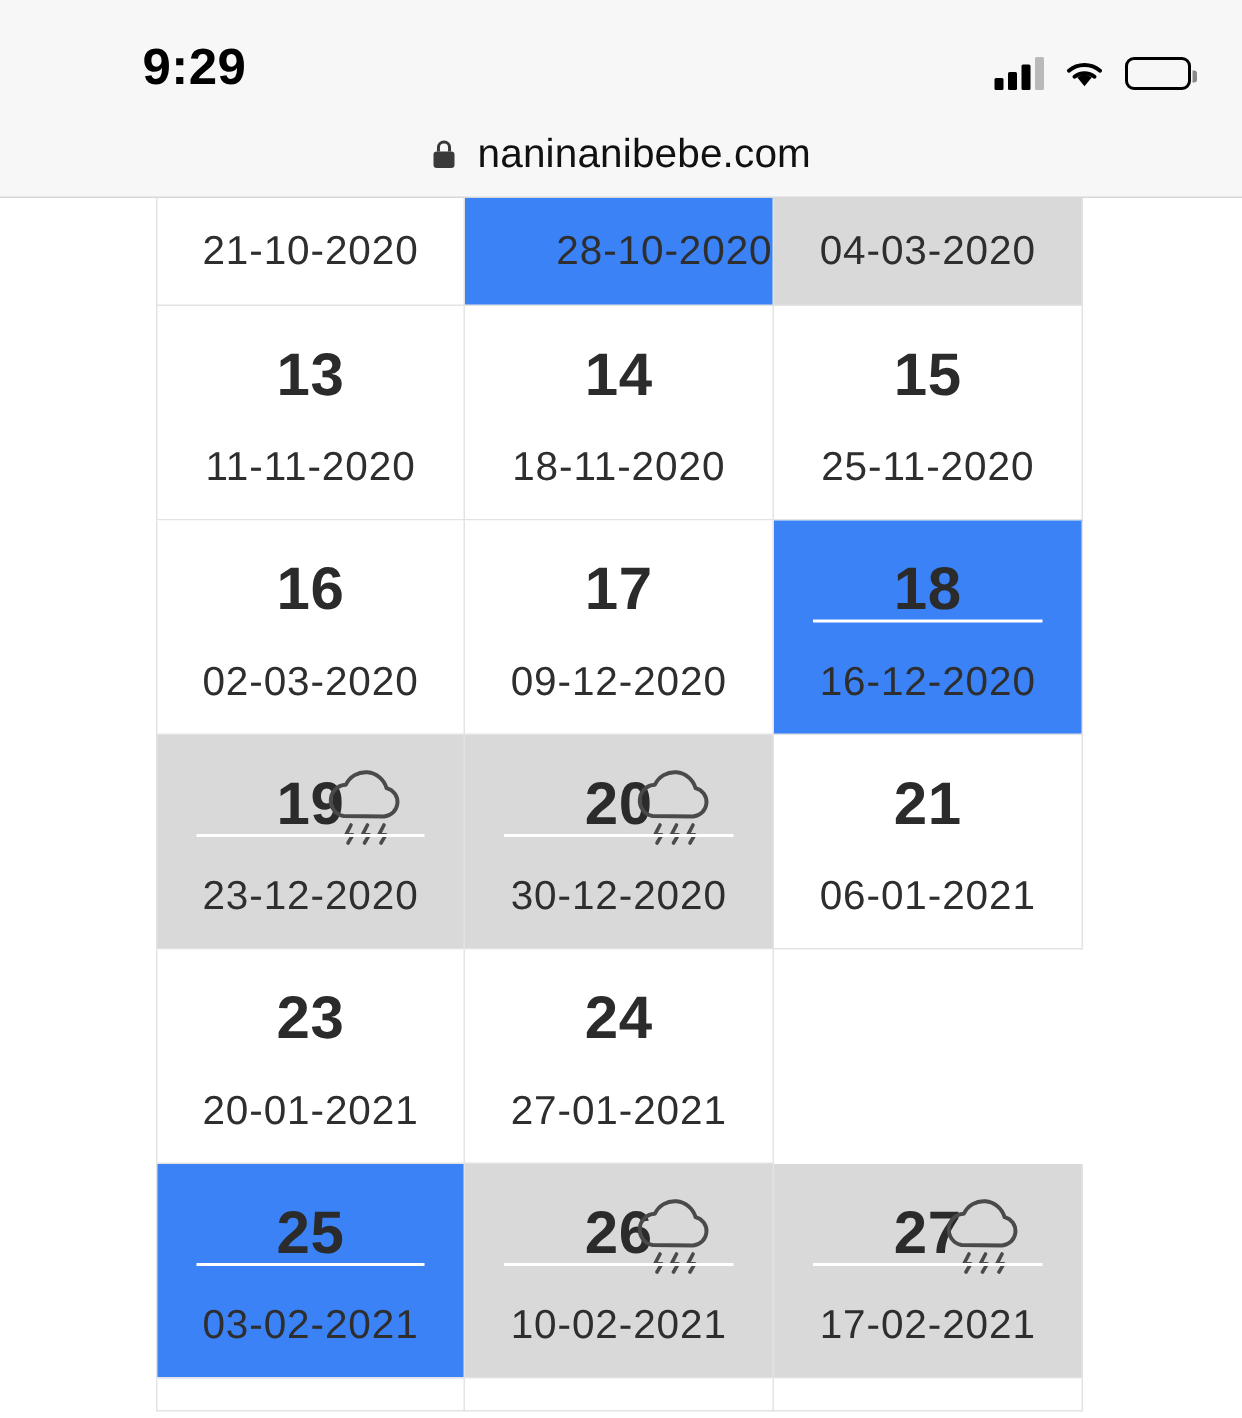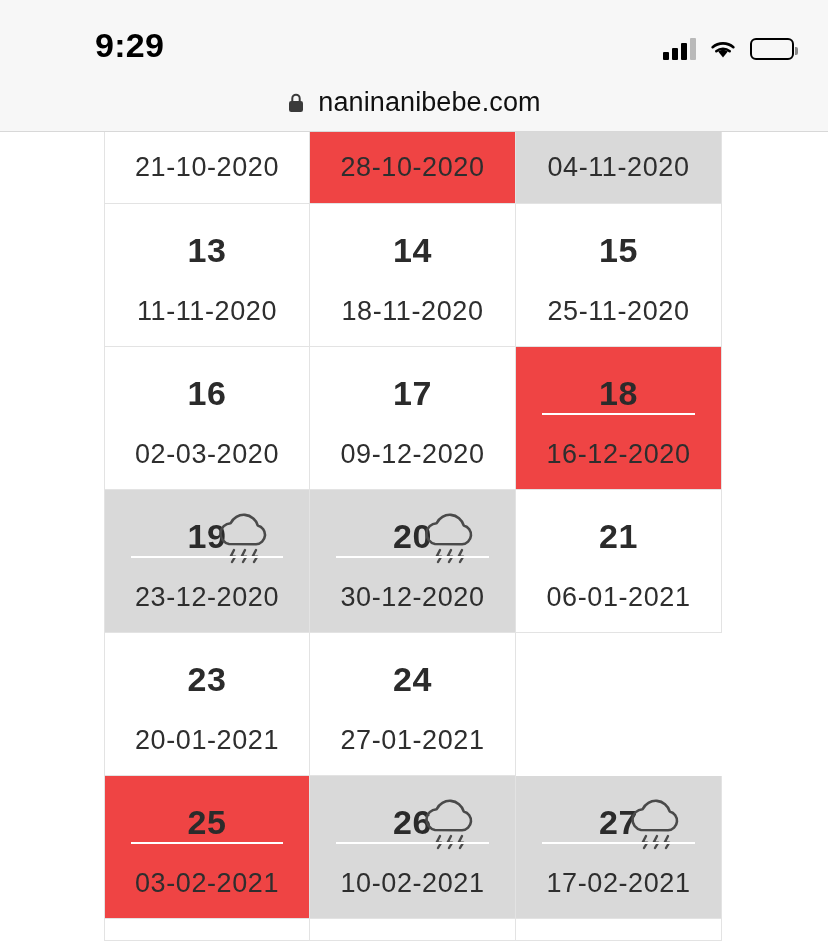--- a/index.html
+++ b/index.html
@@ -123,36 +123,36 @@
     box-sizing: border-box;
     border-right: 1px solid #e3e3e3;
     border-bottom: 1px solid #e3e3e3;
     background: #ffffff;
     position: relative;
     padding-top: 18px;
   }
   .cal-cell:first-child {
     border-left: 1px solid #e3e3e3;
   }
-  .cal-cell.shade-light { background: #ef4444; }
+  .cal-cell.shade-light { background: #3b82f6; justify-content: flex-end; }
   .cal-cell.shade-mid   { background: #d9d9d9; }
 
   .cell-partial { height: 72px; padding-top: 0; display:flex; align-items:center; justify-content:center;}
   .cell-full    { height: 143px; }
   .cell-stub    { height: 22px; padding-top: 0; }
 
   .wk-head {
     position: relative;
     height: 56px;
     display: flex;
     align-items: center;
     justify-content: center;
   }
   .wk-num {
-    font-size: 34px;
+    font-size: 40px;
     font-weight: 700;
     color: #2b2b2b;
     letter-spacing: 0.5px;
   }
   .wk-icon {
     position: absolute;
     right: 26px;
     top: 4px;
     width: 72px;
     height: 52px;
@@ -213,21 +213,21 @@
 <div class="page-body">
   <div class="grid-wrap" id="grid">
       <div class="cal-row">
         <div class="cal-cell cell-partial">
           <div class="wk-date">21-10-2020</div>
         </div>
         <div class="cal-cell cell-partial shade-light">
           <div class="wk-date">28-10-2020</div>
         </div>
         <div class="cal-cell cell-partial shade-mid">
-          <div class="wk-date">04-11-2020</div>
+          <div class="wk-date">04-03-2020</div>
         </div>
       </div>
       <div class="cal-row">
         <div class="cal-cell cell-full">
           <div class="wk-head">
             <span class="wk-num">13</span>
           </div>
           <div class="wk-date">11-11-2020</div>
         </div>
         <div class="cal-cell cell-full">

